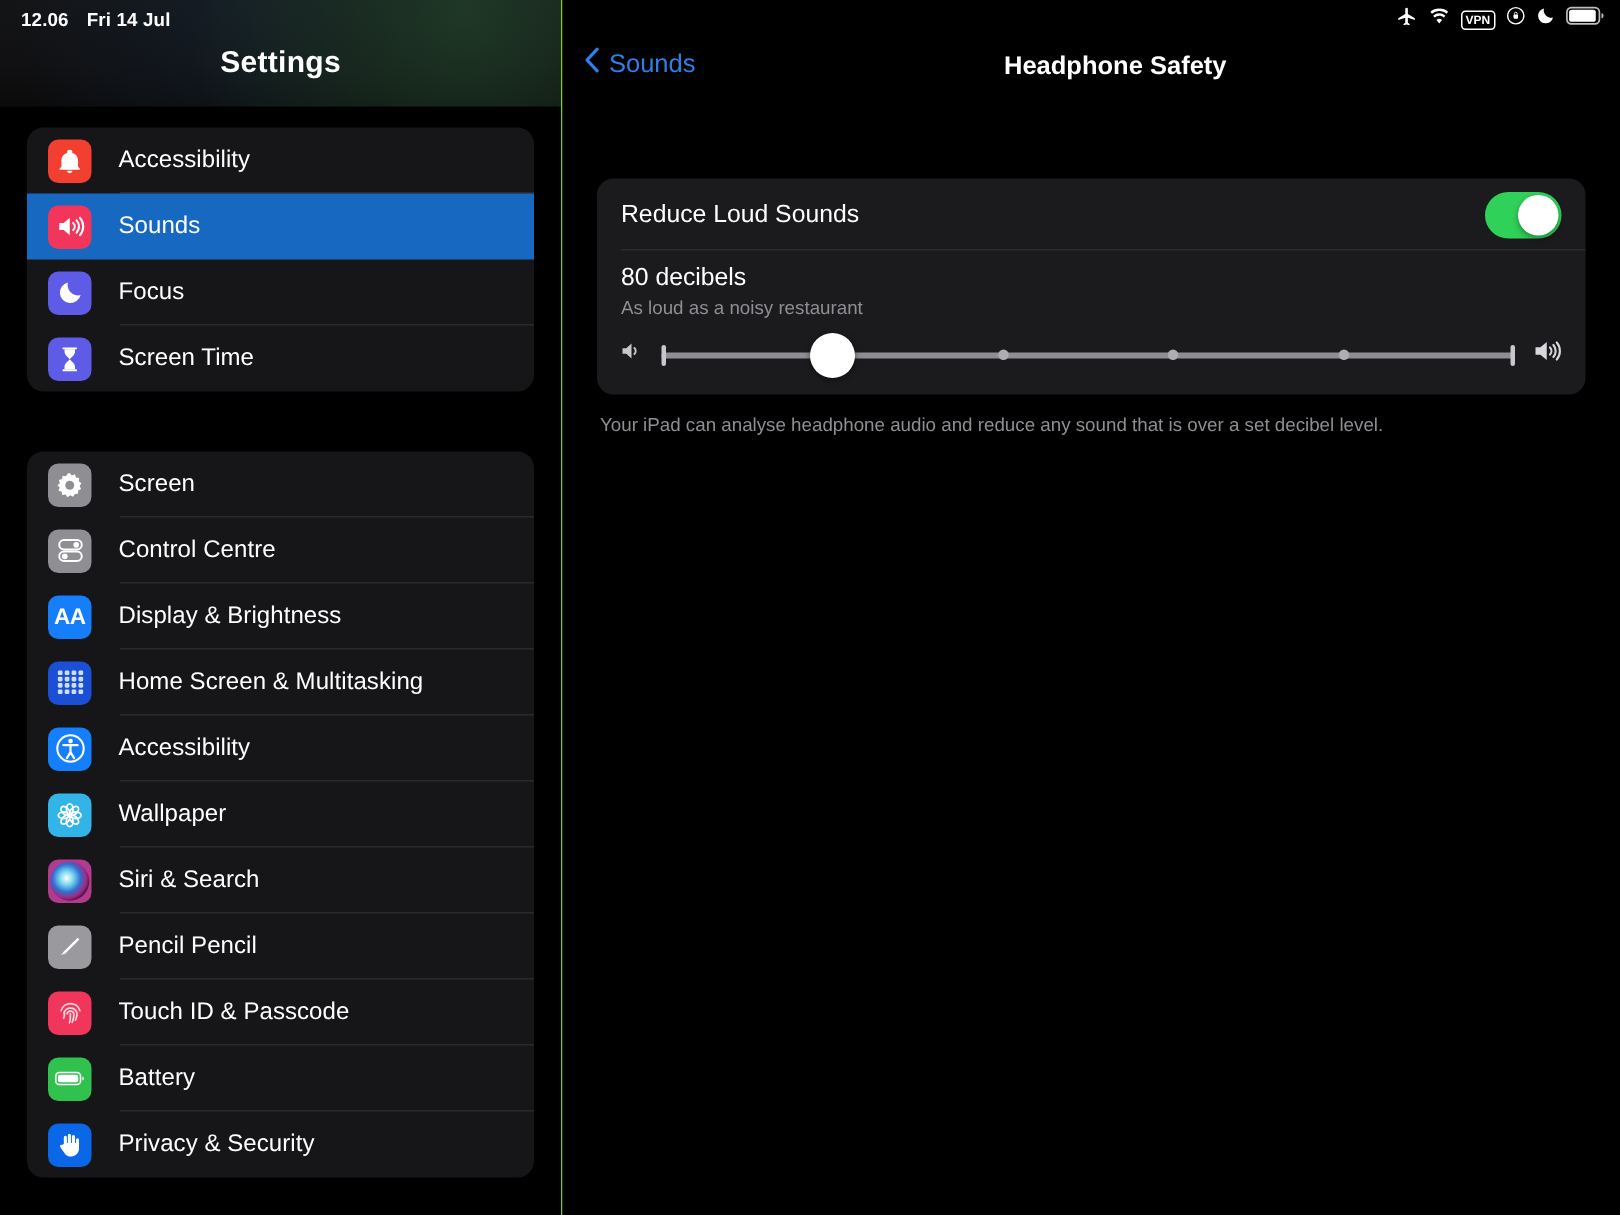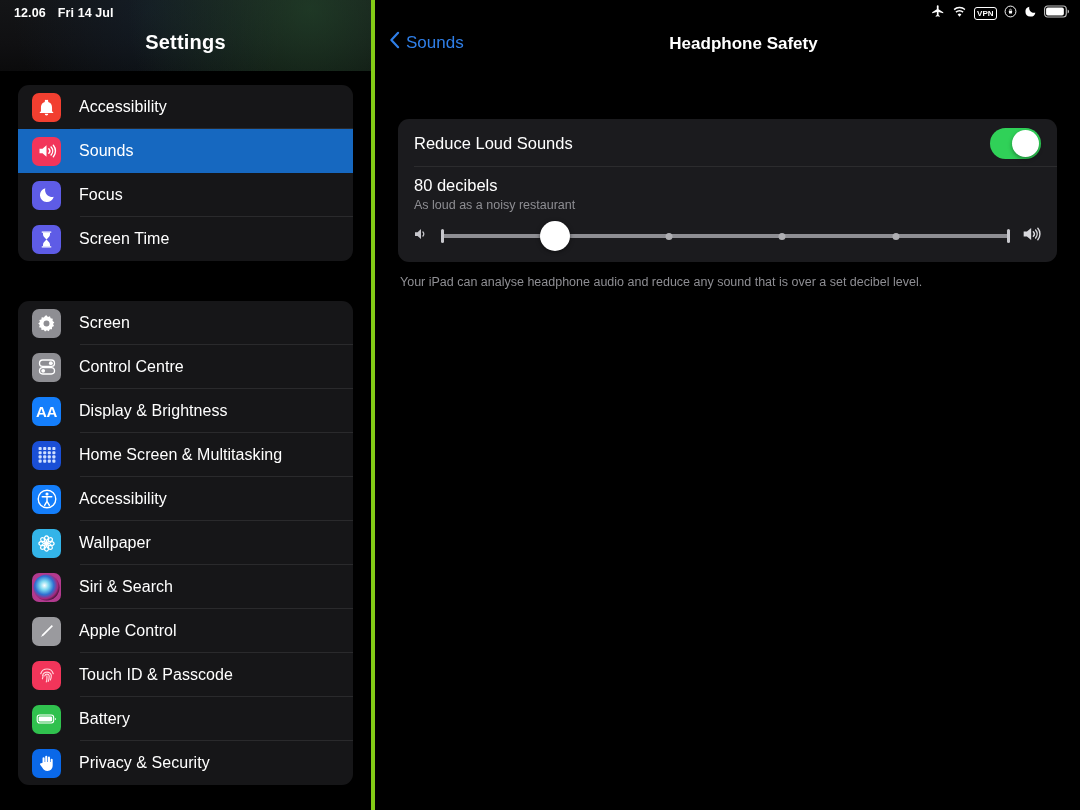--- a/index.html
+++ b/index.html
@@ -9,21 +9,21 @@
     font-family:"Liberation Sans", sans-serif;
     -webkit-font-smoothing:antialiased;
     overflow:hidden;
   }
   .screen { position:relative; width:1080px; height:810px; display:flex; background:#000; }
 
   
   .sidebar {
     width:375px; height:810px; position:relative;
     background:#000; flex:0 0 375px;
-    border-right:4px solid #84cc16;
+    border-right:1px solid #84cc16;
   }
   .sidebar-head {
     position:relative; height:71px; width:100%;
     background:
       radial-gradient(circle at 310px 10px, rgba(40,85,50,.55) 0%, rgba(20,40,26,0) 58%),
       radial-gradient(circle at 150px 8px, rgba(20,34,48,.55) 0%, rgba(12,20,28,0) 60%),
       linear-gradient(180deg,#141517 0%, #101012 62%, #0b0b0c 100%);
     overflow:hidden;
   }
   .statusbar {
@@ -290,21 +290,21 @@
             <span class="rlabel">Siri &amp; Search</span>
             <span class="sep"></span>
           </div>
           <div class="row">
             <span class="icon" style="background: rgb(154, 154, 158);">
               <svg width="19" height="19" viewBox="0 0 24 24">
                 <path fill="#fff" d="M18.6 3.9l1.5 1.5-12 12-2.3.8.8-2.3z"></path>
                 <path fill="#e4e4e8" d="M4.8 18.6l1.7-.6-1.1-1.1z"></path>
               </svg>
             </span>
-            <span class="rlabel">Apple Control</span>
+            <span class="rlabel">Pencil Pencil</span>
             <span class="sep"></span>
           </div>
           <div class="row">
             <span class="icon" style="background: rgb(242, 53, 90);">
               <svg width="20" height="20" viewBox="0 0 24 24">
                 <g fill="none" stroke="#ffd7dd" stroke-width="1.4" stroke-linecap="round">
                   <path d="M4.5 10.5a7.8 7.8 0 0 1 15 0"></path>
                   <path d="M6.8 12.4a5.4 5.4 0 0 1 10.4 0c0 2-.4 4-1.2 5.7"></path>
                   <path d="M9.3 13a2.8 2.8 0 0 1 5.4 0c0 2.6-.5 5-1.3 6.8"></path>
                   <path d="M11.9 13v2.6c0 1.7-.2 3.2-.7 4.6"></path>

